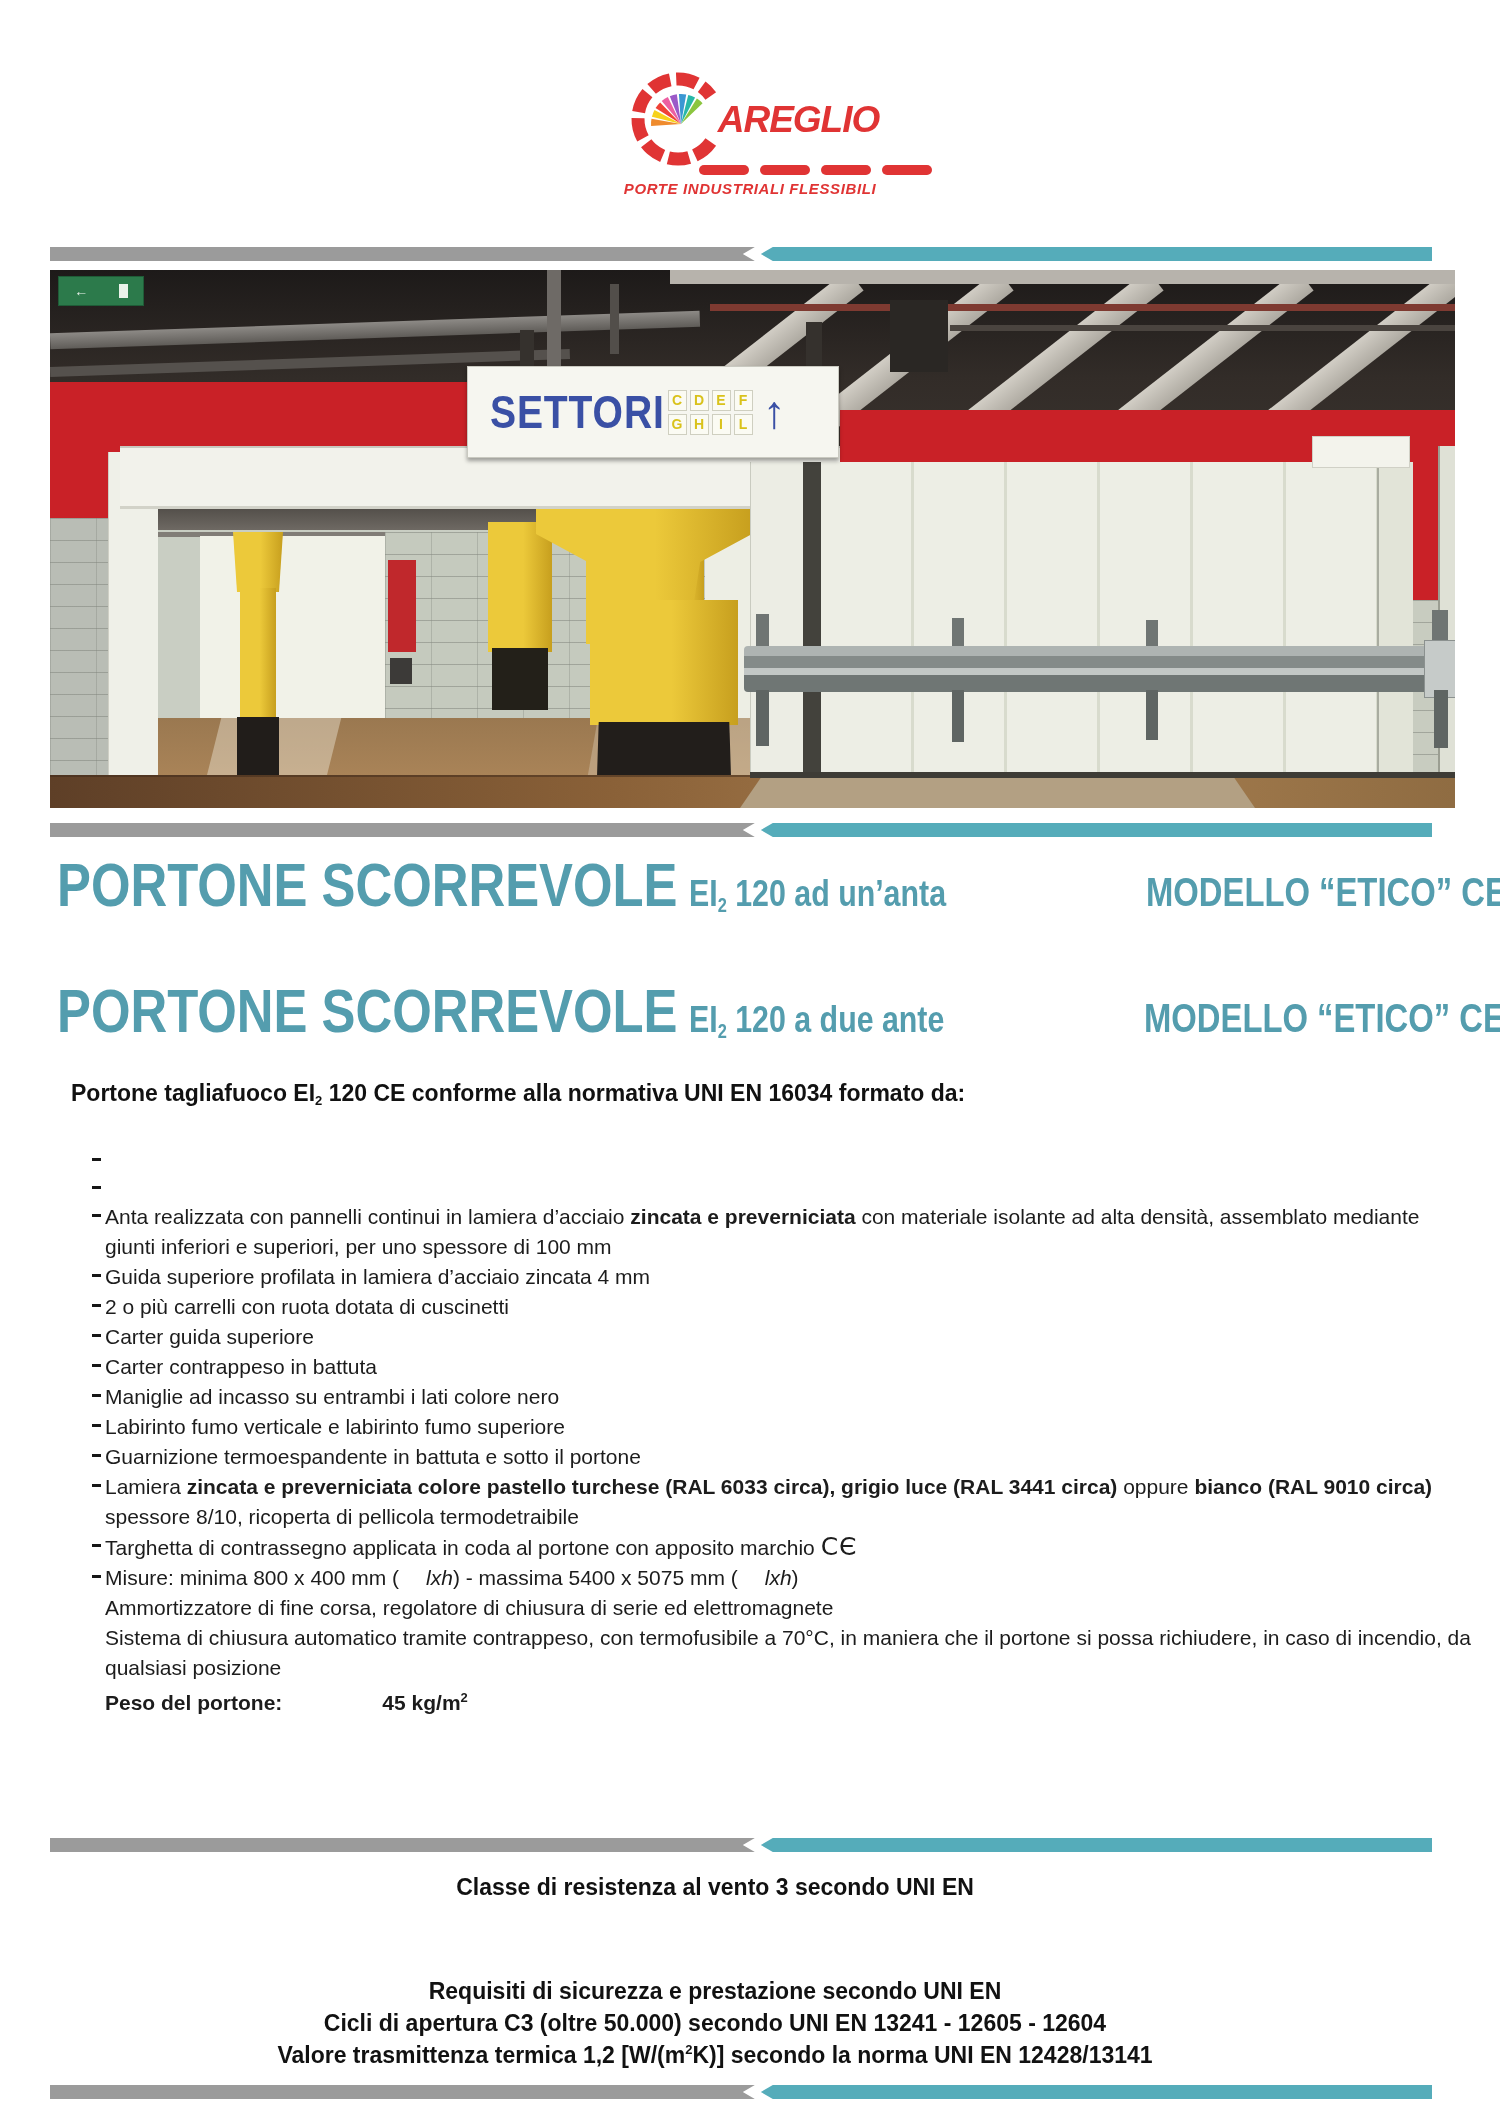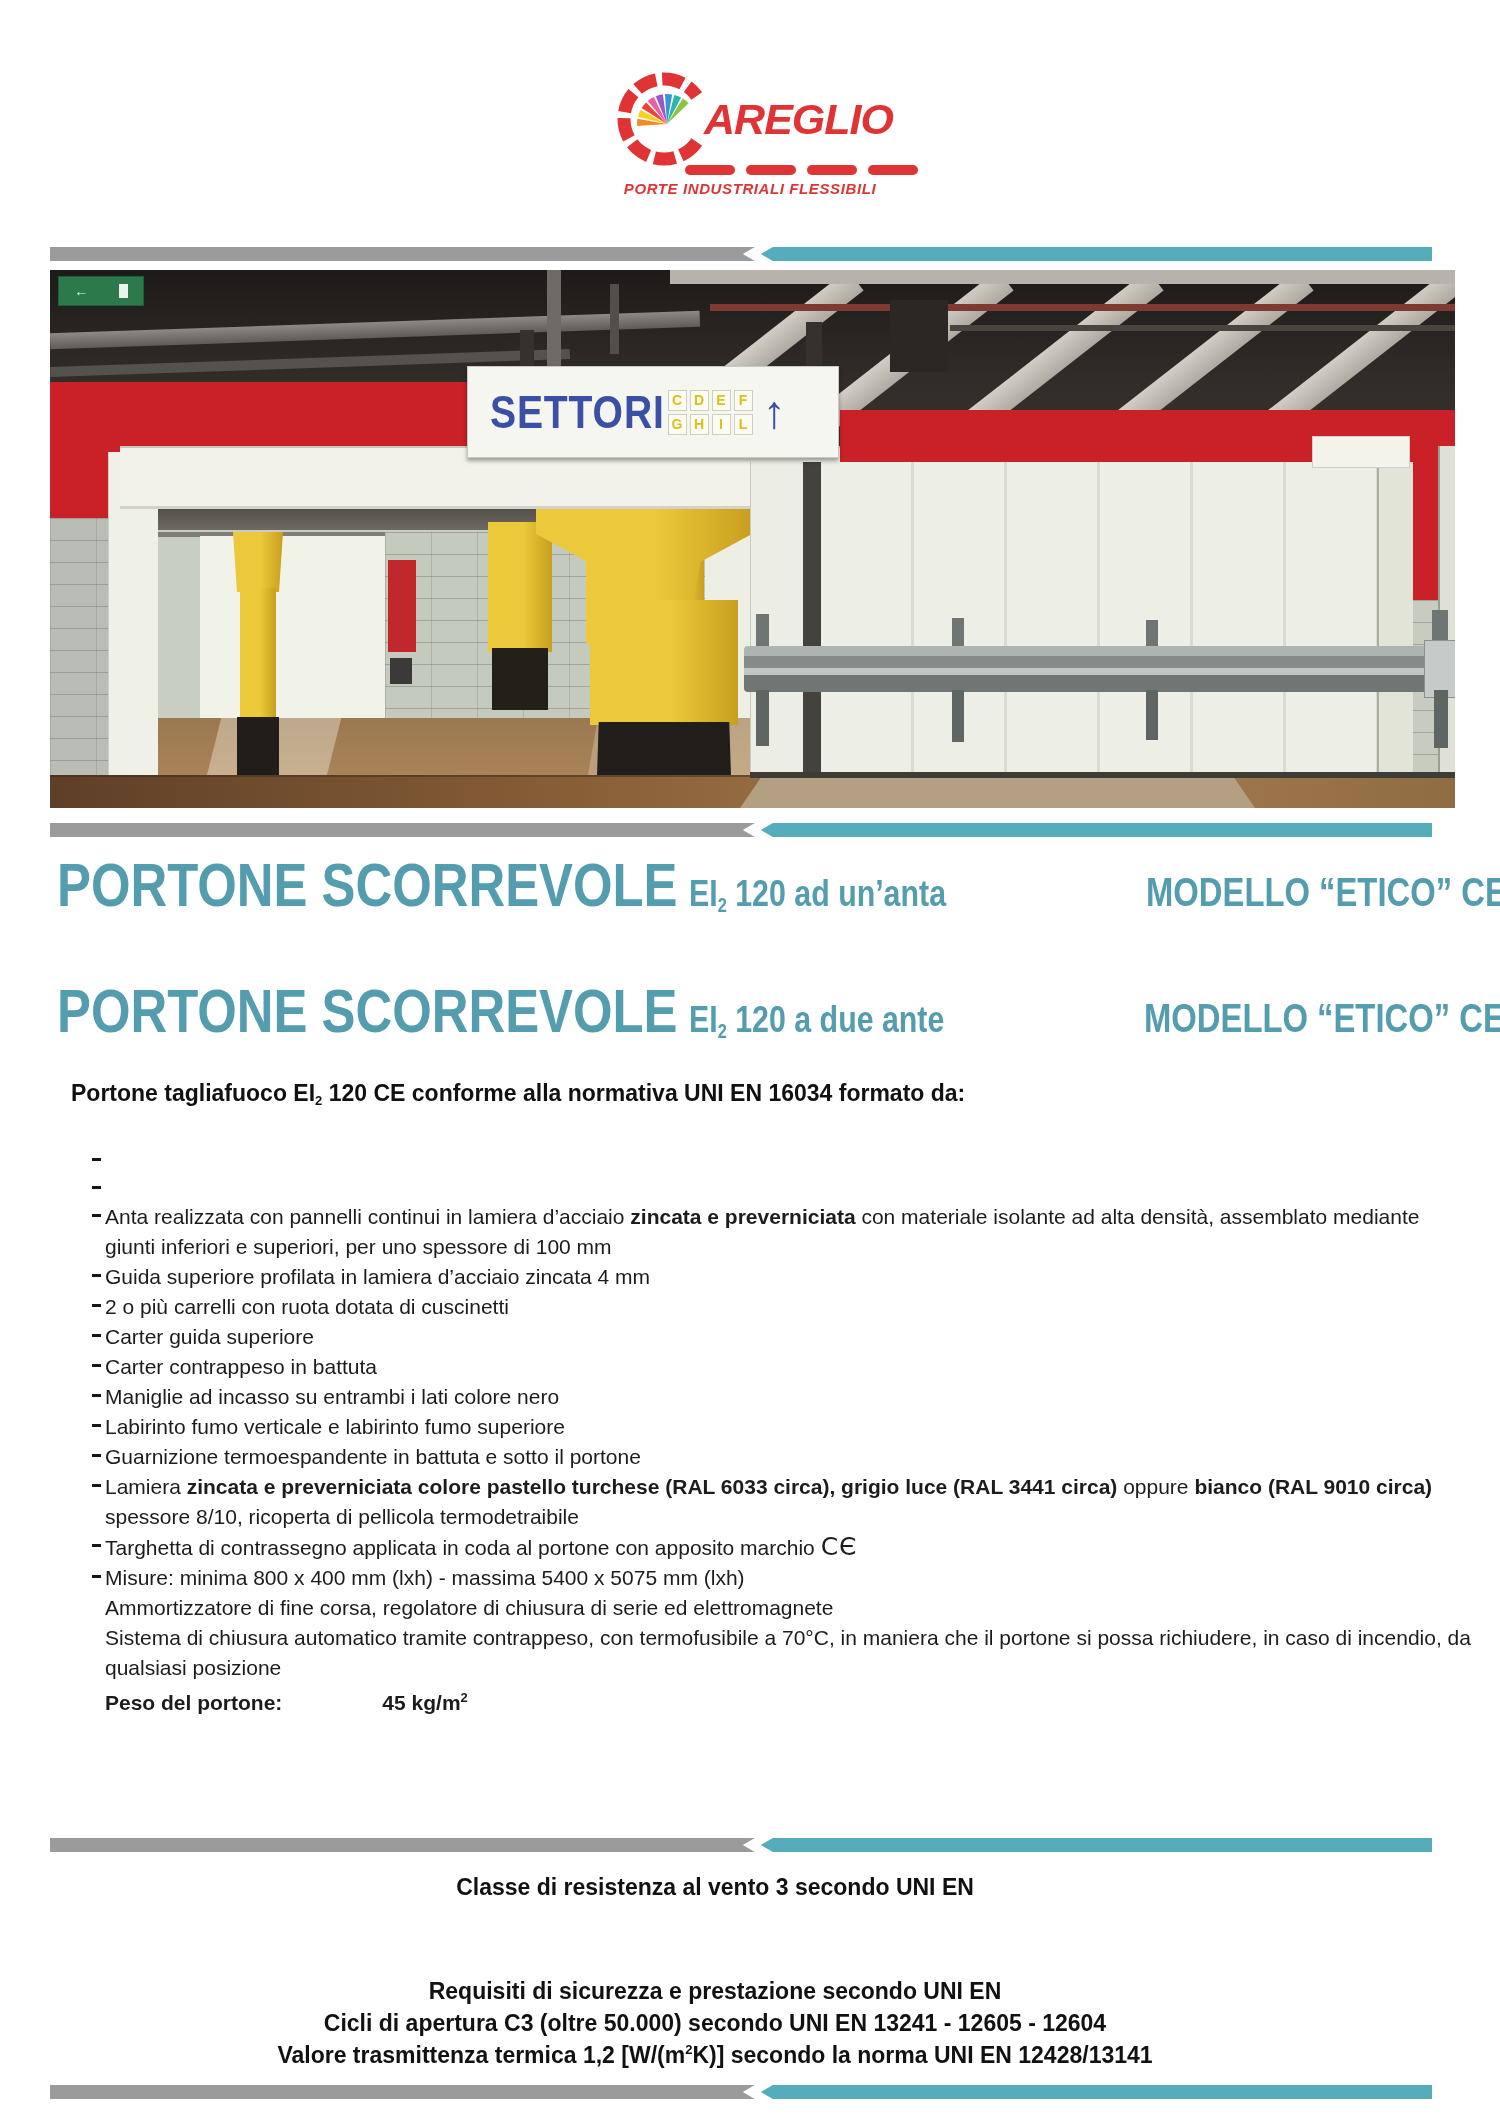--- a/index.html
+++ b/index.html
@@ -3,21 +3,21 @@
 <meta charset="utf-8">
 <style>
   html,body{margin:0;padding:0;background:#ffffff;}
   body{width:1500px;height:2121px;position:relative;overflow:hidden;
        font-family:"Liberation Sans","DejaVu Sans",sans-serif;color:#1c1c1c;}
   .pa{position:absolute;}
 
   
   .logo{position:absolute;top:62px;left:0;right:0;display:flex;flex-direction:column;align-items:center;}
   .logo-row{position:relative;display:flex;align-items:center;}
-  .brand-text{font-size:43px;font-weight:bold;font-style:italic;color:#e03434;
+  .brand-text{font-size:37px;font-weight:bold;font-style:italic;color:#e03434;
               letter-spacing:-1px;margin-left:-18px;line-height:1;}
   .logo-underline{position:absolute;left:78px;bottom:2px;display:flex;gap:11px;}
   .logo-underline i{display:block;width:50px;height:10px;background:#e03434;border-radius:5px;}
   .tagline{font-size:15px;font-weight:bold;font-style:italic;color:#e03434;letter-spacing:0.6px;margin-top:3px;}
 
   
   .divider{position:absolute;left:50px;width:1382px;height:14px;display:flex;}
   .div-gray{width:51%;background:#9b9b9b;clip-path:polygon(0 0,100% 0,calc(100% - 12px) 50%,100% 100%,0 100%);}
   .div-teal{flex:1;background:#55acba;margin-left:6px;clip-path:polygon(12px 0,100% 0,100% 100%,12px 100%,0 50%);}
 
@@ -51,21 +51,21 @@
   .intro sub{font-size:13px;vertical-align:-4px;}
 
   
   #features{position:absolute;left:92px;top:1146px;width:1360px;}
   .feat-item{position:relative;padding-left:13px;line-height:30px;font-size:21px;white-space:nowrap;}
   .feat-empty{height:28px;line-height:28px;}
   .dash{position:absolute;left:0;top:12px;width:9px;height:3px;background:#161616;}
   .feat-empty .dash{top:12px;}
   .seg-n{font-weight:400;}
   .seg-b{font-weight:700;}
-  .seg-i{}
+  .seg-i{font-style:italic;margin-left:27px;}
   .seg-sup{font-weight:700;font-size:13px;vertical-align:8px;}
   .seg-gap{display:inline-block;width:100px;}
   .seg-ce{font-size:25px;letter-spacing:1px;font-family:"DejaVu Sans",sans-serif;}
 
   
   .center-bold{position:absolute;left:0;right:70px;text-align:center;font-size:23px;font-weight:bold;color:#111;}
   .center-bold sup{font-size:13px;}
 </style>
 </head>
 <body>

